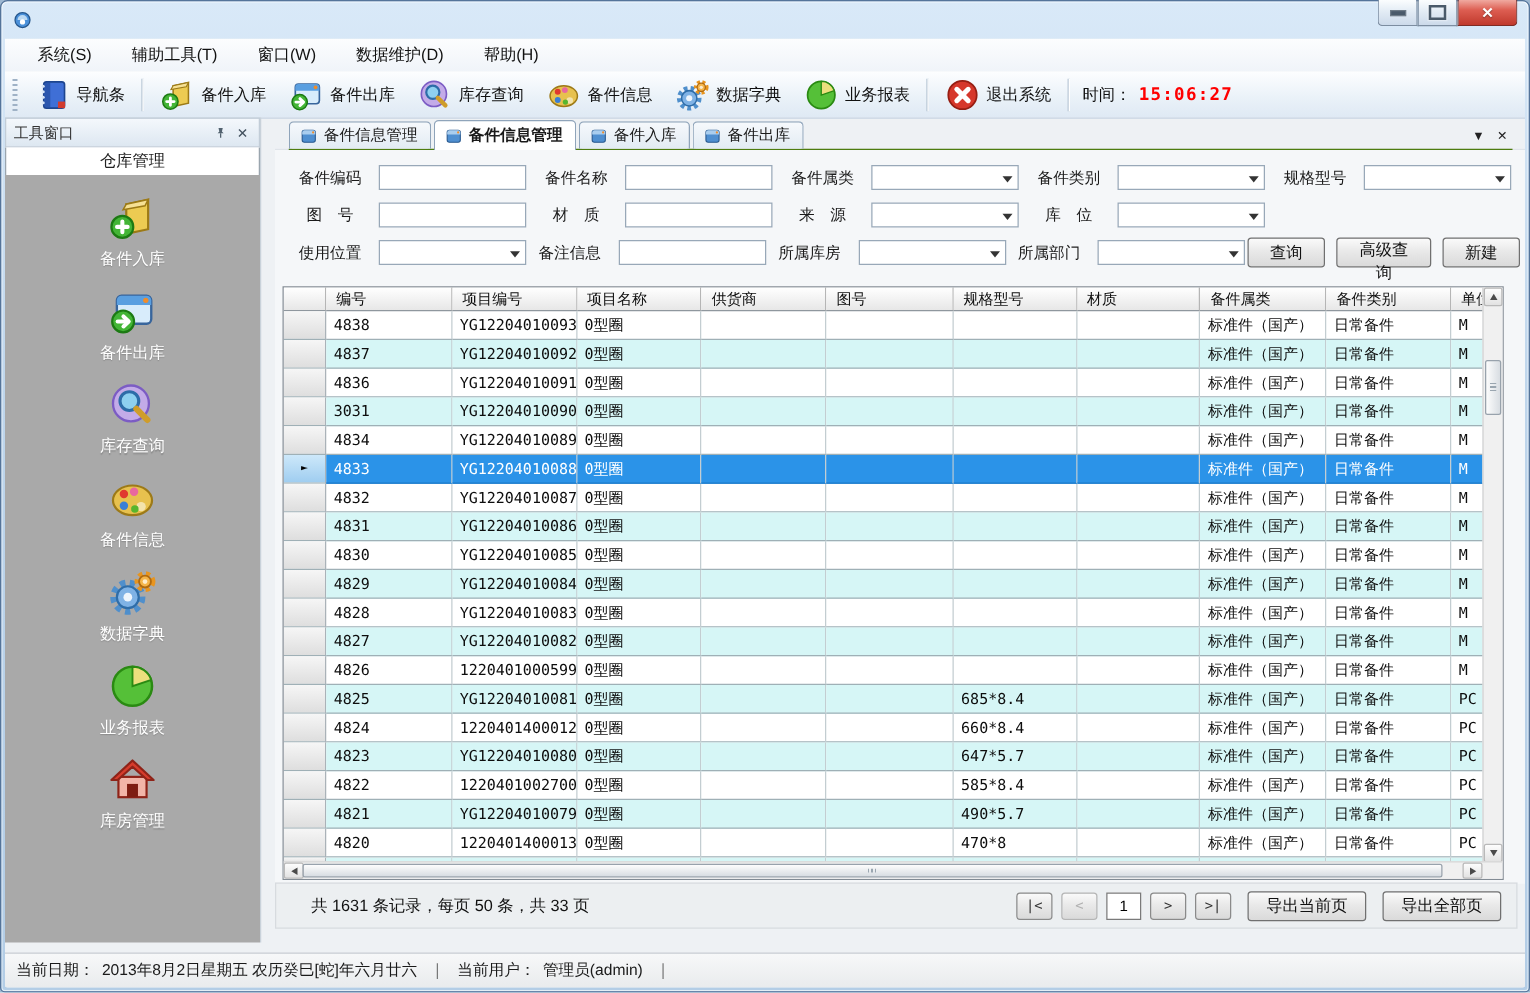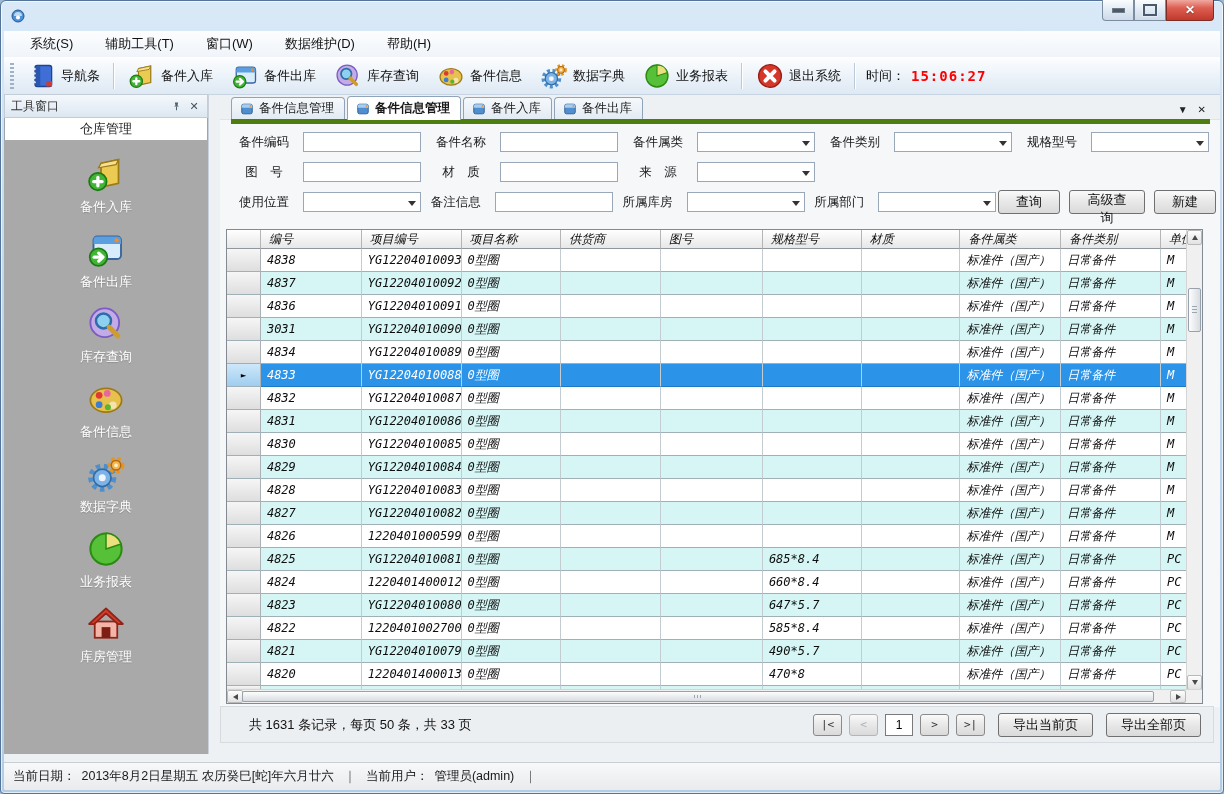--- a/index.html
+++ b/index.html
@@ -30,41 +30,41 @@
   
   .toolpanel{position:absolute;left:0;top:63px;width:204px;height:660px;border-right:1px solid #c9d2da;}
   .tp-header{height:22px;background:linear-gradient(#f4f8fc,#dde7f1);border:1px solid #c2cdd8;display:flex;align-items:center;font-size:12px;color:#333;padding:0 6px;gap:4px;}
   .tp-header .tp-title{flex:1;}
   .tp-hicon{width:14px;height:14px;display:flex;align-items:center;justify-content:center;font-size:11px;color:#44525f;}
   .tp-group{height:22px;background:#fff;border:1px solid #9aa5ae;border-top:none;display:flex;align-items:center;justify-content:center;font-size:13px;color:#222;}
   .tp-body{position:absolute;left:0;right:0;top:46px;bottom:0;background:#a9a9a9;display:flex;flex-direction:column;align-items:center;padding-top:14px;}
   .tp-item{display:flex;flex-direction:column;align-items:center;margin-bottom:13px;cursor:pointer;}
   .tp-item .lbl{color:#fff;font-size:13px;margin-top:4px;text-shadow:0 1px 1px #0003;}
   
-  .tabstrip{position:absolute;left:227px;right:10px;top:65px;height:23px;display:flex;align-items:flex-end;border-bottom:5px solid #4d7c0f;}
+  .tabstrip{position:absolute;left:227px;right:10px;top:65px;height:23px;display:flex;align-items:flex-end;border-bottom:1px solid #4d7c0f;}
   .tab{display:flex;align-items:center;gap:5px;height:21px;padding:0 10px 0 8px;margin-right:2px;font-size:12.5px;color:#1a1a1a;background:linear-gradient(#f6f9fc,#e2ebf3);border:1px solid #8fa4ba;border-bottom:none;border-radius:4px 4px 0 0;transform:skewX(0deg);}
   .tab.active{background:#fff;font-weight:bold;height:23px;margin-bottom:-1px;z-index:2;}
   .strip-right{margin-left:auto;display:flex;align-items:center;gap:10px;padding:0 4px 4px 0;}
   .strip-ico{font-size:10px;color:#222;}
   
   .content-bg{position:absolute;left:216px;top:88px;width:1002px;height:587px;background:#f5f7f9;border-top:1px solid #dfe4e9;}
   
   .form{position:absolute;left:227px;top:100px;width:985px;}
   .form-row{display:flex;align-items:center;height:22px;margin-bottom:8px;}
   .fpair{display:flex;align-items:center;width:197px;}
   .flabel{width:66px;text-align:center;font-size:12.5px;color:#1a1a1a;margin-right:6px;white-space:nowrap;}
   .ftext{width:118px;height:20px;border:1px solid #8haabb;border:1px solid #98a8b8;background:#fff;box-sizing:border-box;font-size:12px;padding:0 3px;}
   .fselect{width:118px;height:20px;border:1px solid #98a8b8;background:#fff;box-sizing:border-box;position:relative;}
   .fselect .arr{position:absolute;right:4px;top:8px;width:0;height:0;border-left:4px solid transparent;border-right:4px solid transparent;border-top:5px solid #333;}
   .btn{height:24px;background:linear-gradient(#fafafa,#e9e9e9 45%,#dadada);border:1px solid #707070;border-radius:3px;font-size:13px;color:#111;padding:0 14px;font-family:inherit;}
   .form-btns{display:flex;gap:9px;}
   .form-btns .btn{min-width:62px;}
   
   .table-wrap{position:absolute;left:222px;top:198px;width:977px;height:475px;border:1px solid #828b94;background:#fff;box-sizing:border-box;}
-  .grid-area{position:absolute;left:0;top:0;right:15px;bottom:13px;overflow:hidden;font-style:italic;}
+  .grid-area{position:absolute;left:0;top:0;right:15px;bottom:13px;overflow:hidden;}
   .grid-row{display:flex;height:23px;}
   .grid-row.header{height:19px;}
   .gcell{box-sizing:border-box;border-right:1px solid #c3cdd1;border-bottom:1px solid #9fb0b6;font-size:12px;color:#0d0d0d;padding:0 0 0 6px;display:flex;align-items:center;overflow:hidden;white-space:nowrap;font-family:"DejaVu Sans Mono","Liberation Sans",monospace;}
   .header .gcell{background:linear-gradient(#ffffff,#e7e7e7);border-right:1px solid #b5b5b5;border-bottom:1px solid #8f979e;font-family:"Liberation Sans",sans-serif;padding-left:8px;}
   .gsel{background:linear-gradient(#f6f6f6,#dedede);border-right:1px solid #aab2b8;justify-content:center;padding:0;}
   .grid-row.alt .gcell:not(.gsel){background:#d6f6f6;}
   .grid-row.sel .gcell:not(.gsel){background:#2b93e8;color:#fff;border-bottom-color:#1d7ac8;}
   .grid-row.sel .gsel{background:linear-gradient(#cde8fa,#9fcdf0);}
   .sel-arrow{font-size:9px;color:#000;}
   .grid-row.partial{height:6px;overflow:hidden;}
@@ -415,20 +415,26 @@
           <div class="fpair">
             <span class="flabel">材　质</span>
             <input class="ftext" type="text" style="">
           </div>
           <div class="fpair">
             <span class="flabel">来　源</span>
             <div class="fselect">
               <span class="arr"></span>
             </div>
           </div>
+          <div class="fpair">
+            <span class="flabel">库　位</span>
+            <div class="fselect">
+              <span class="arr"></span>
+            </div>
+          </div>
         </div>
         <div class="form-row">
           <div class="fpair">
             <span class="flabel">使用位置</span>
             <div class="fselect">
               <span class="arr"></span>
             </div>
           </div>
           <div class="fpair">
             <span class="flabel">备注信息</span>

